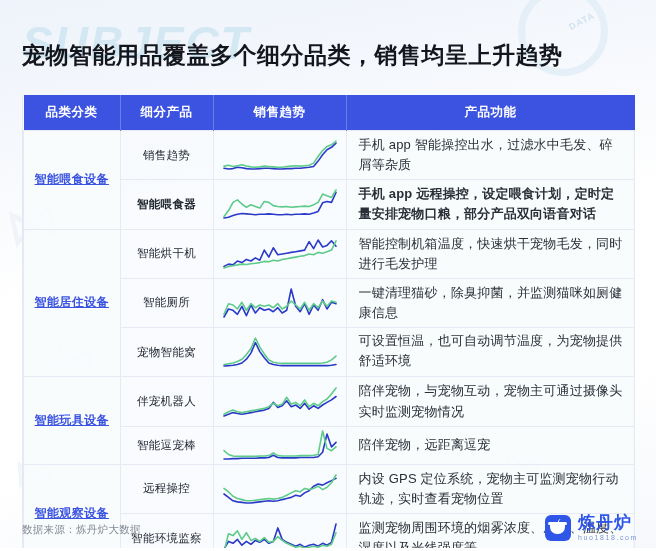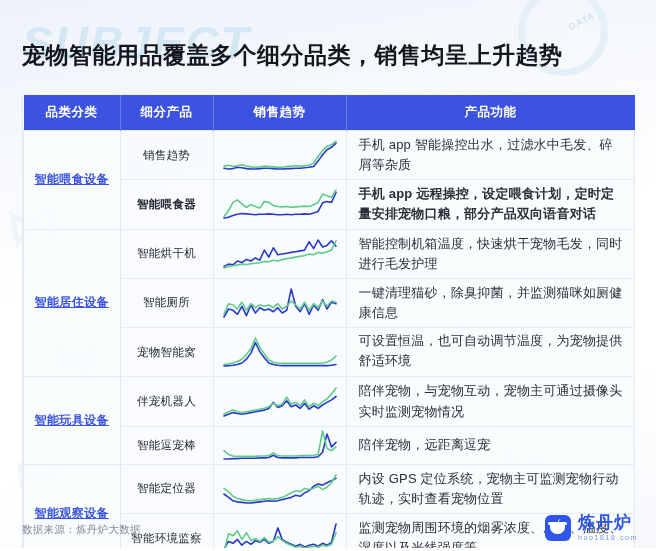--- a/index.html
+++ b/index.html
@@ -240,21 +240,21 @@
             <td class="trend">
               <svg width="118" height="34" viewBox="0 0 118 34">
                 <polyline points="3.0,31.0 7.5,31.0 12.0,30.6 16.4,30.6 20.9,30.2 25.4,30.2 29.9,30.2 34.4,30.2 38.8,29.9 43.3,29.9 47.8,29.5 52.3,27.2 56.8,29.5 61.2,29.9 65.7,29.9 70.2,29.9 74.7,29.9 79.2,29.5 83.6,29.5 88.1,29.5 92.6,29.5 97.1,28.7 101.6,24.2 106.0,6.0 110.5,18.9 115.0,14.4" fill="none" stroke="#2A39C8" stroke-width="1.6" stroke-linejoin="round" stroke-linecap="round"></polyline>
                 <polyline points="3.0,22.7 7.5,26.5 12.0,28.0 16.4,28.4 20.9,28.4 25.4,28.4 29.9,28.4 34.4,28.4 38.8,28.0 43.3,28.0 47.8,27.6 52.3,24.9 56.8,27.6 61.2,28.0 65.7,28.0 70.2,28.0 74.7,28.0 79.2,27.6 83.6,27.6 88.1,27.6 92.6,27.2 97.1,26.5 101.6,3.0 106.0,20.4 110.5,22.7 115.0,18.9" fill="none" stroke="#5FCB8A" stroke-width="1.6" stroke-linejoin="round" stroke-linecap="round"></polyline>
               </svg>
             </td>
             <td class="func">陪伴宠物，远距离逗宠</td>
           </tr>
           <tr style="height: 42px;">
             <td class="cat" rowspan="2">智能观察设备</td>
-            <td class="prod">智能定位器</td>
+            <td class="prod">远程操控</td>
             <td class="trend">
               <svg width="118" height="34" viewBox="0 0 118 34">
                 <polyline points="3.0,22.0 7.5,25.4 12.0,28.8 16.4,29.9 20.9,30.4 25.4,31.0 29.9,31.0 34.4,30.4 38.8,29.9 43.3,29.3 47.8,28.8 52.3,29.3 56.8,28.8 61.2,27.6 65.7,26.5 70.2,25.4 74.7,23.2 79.2,24.3 83.6,20.9 88.1,18.7 92.6,14.2 97.1,12.0 101.6,13.1 106.0,10.8 110.5,8.6 115.0,6.4" fill="none" stroke="#2A39C8" stroke-width="1.6" stroke-linejoin="round" stroke-linecap="round"></polyline>
                 <polyline points="3.0,16.4 7.5,19.8 12.0,24.3 16.4,26.5 20.9,27.6 25.4,28.8 29.9,28.8 34.4,28.2 38.8,27.6 43.3,27.1 47.8,26.5 52.3,27.1 56.8,26.5 61.2,25.4 65.7,23.2 70.2,20.9 74.7,18.7 79.2,19.8 83.6,16.4 88.1,17.6 92.6,16.4 97.1,14.2 101.6,17.6 106.0,15.3 110.5,10.8 115.0,3.0" fill="none" stroke="#5FCB8A" stroke-width="1.6" stroke-linejoin="round" stroke-linecap="round"></polyline>
               </svg>
             </td>
             <td class="func">内设 GPS 定位系统，宠物主可监测宠物行动轨迹，实时查看宠物位置</td>
           </tr>
           <tr style="height: 42px;">
             <td class="prod">智能环境监察</td>

